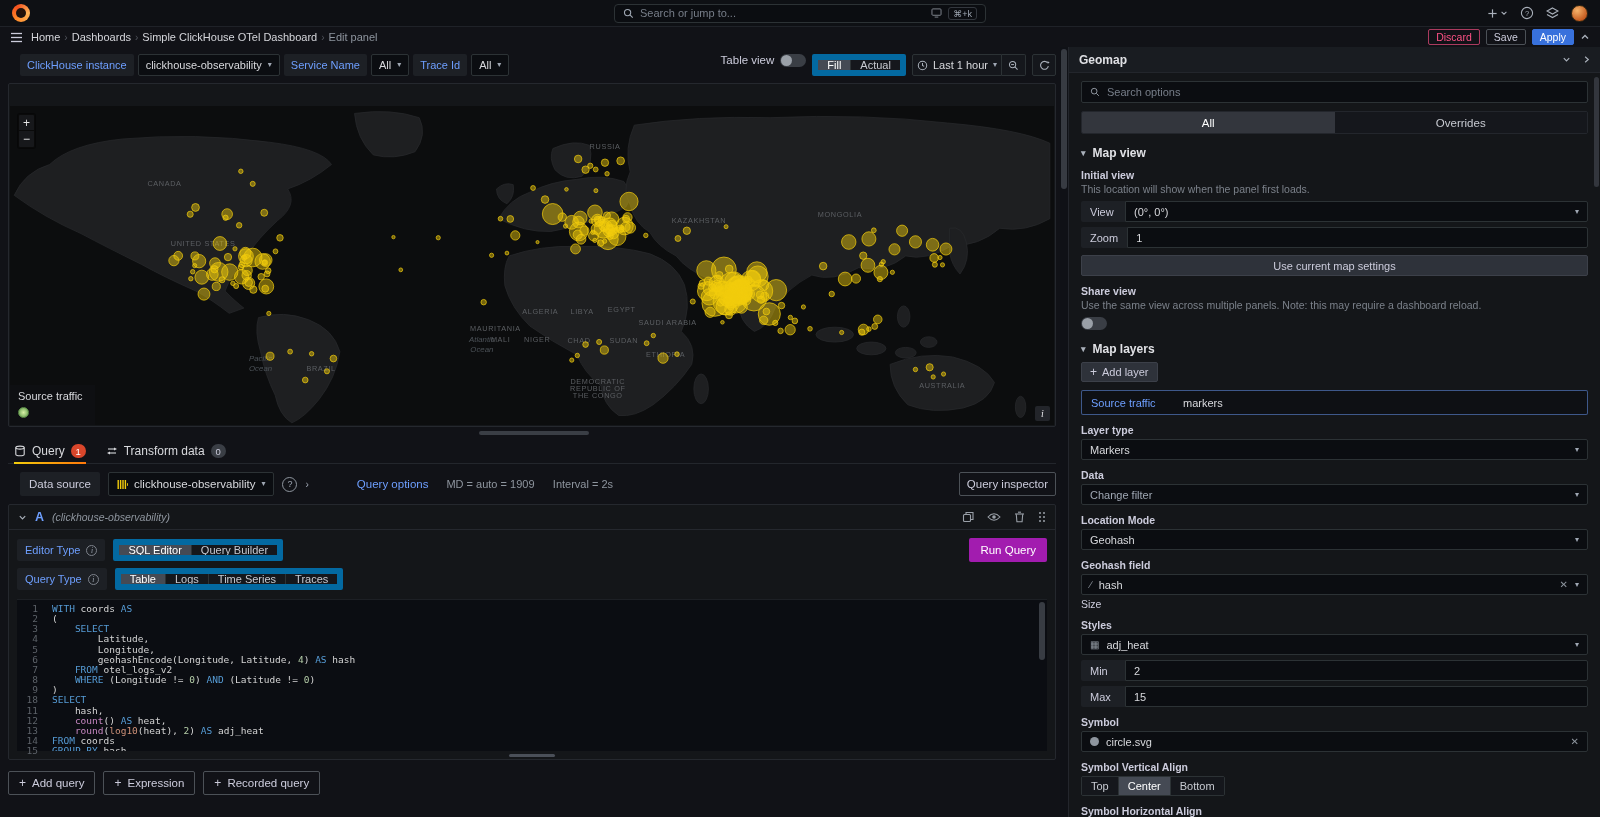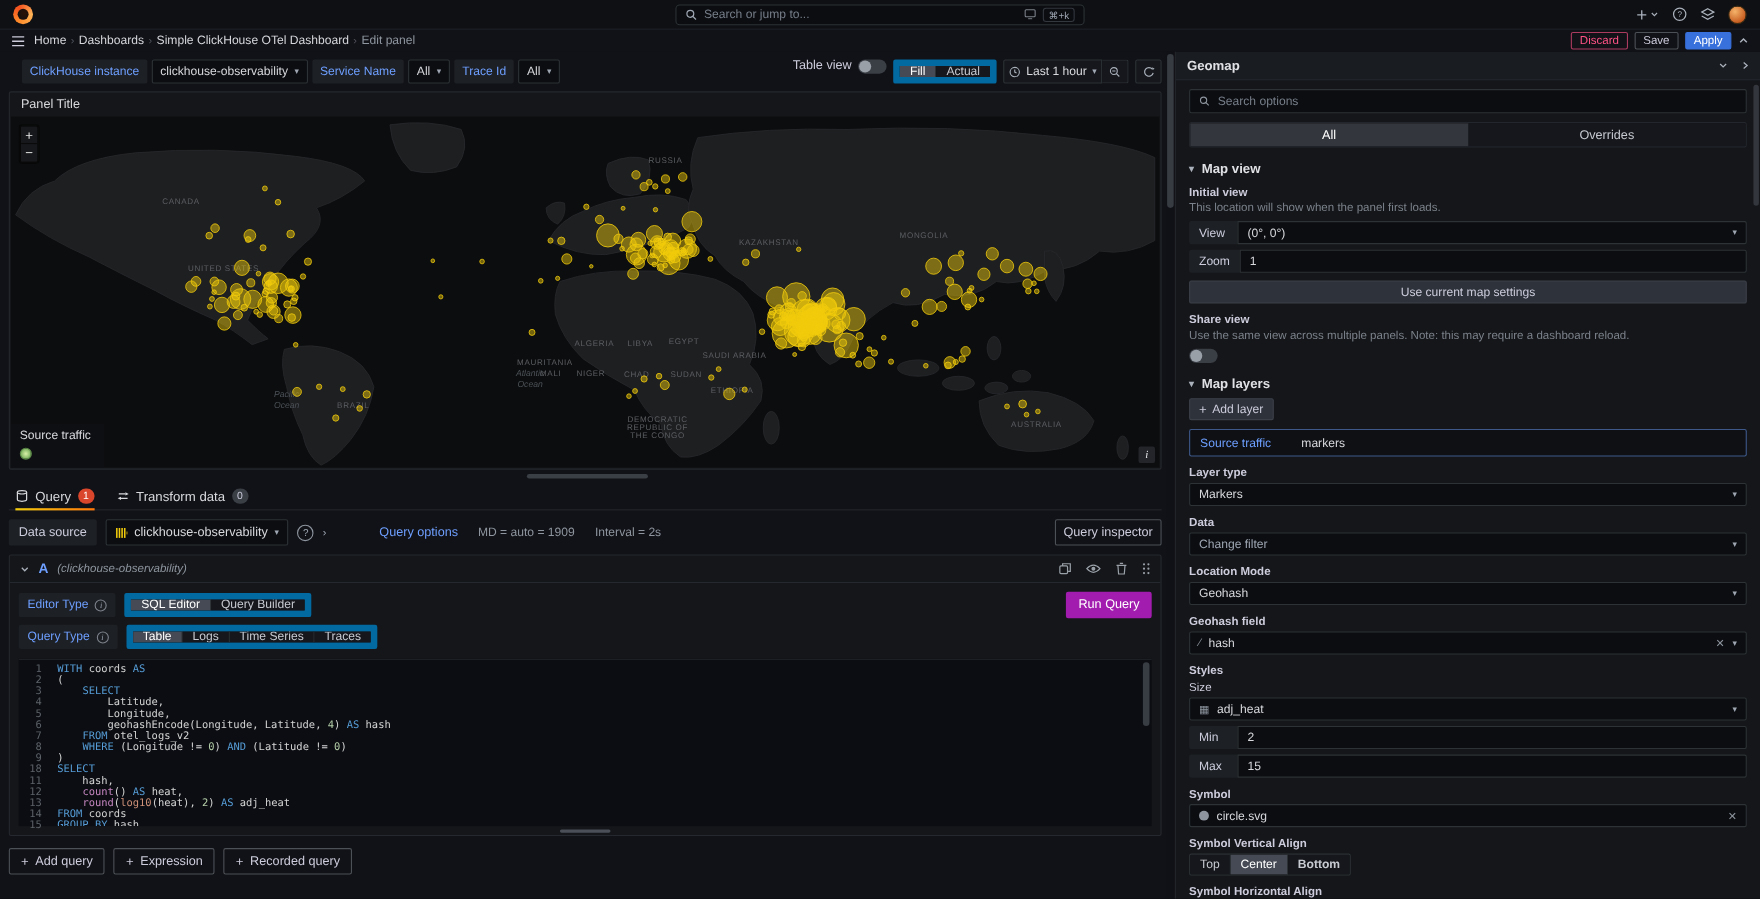--- a/index.html
+++ b/index.html
@@ -74,21 +74,21 @@
   .resize-handle{width:110px;height:4px;border-radius:2px;background:#3a3e45;margin:4px auto;}
 
   
   .editor-tabs{display:flex;align-items:flex-end;gap:20px;height:25px;border-bottom:1px solid #23262c;margin-right:4px;padding:0 6px;}
   .etab{display:flex;align-items:center;gap:6px;font-size:12px;color:#d8d9dd;padding-bottom:5px;position:relative;}
   .etab.active::after{content:"";position:absolute;left:0;right:0;bottom:-1px;height:2px;background:linear-gradient(90deg,#f2cc0c,#ff780a);}
   .count{min-width:15px;height:14px;border-radius:8px;color:#fff;font-size:9.5px;display:inline-flex;align-items:center;justify-content:center;padding:0 4px;}
   .count.gray{background:#3a3e45;color:#ccccdc;}
 
   
-  .ds-row{display:flex;align-items:center;gap:8px;height:26px;margin:7px 4px 7px 0;}
+  .ds-row{display:flex;align-items:center;gap:8px;height:26px;margin:7px 4px 7px 12px;}
   .ds-label{height:24px;background:#1d2025;color:#ccccdc;font-size:11.5px;padding:0 9px;display:flex;align-items:center;border-radius:2px;}
   .ds-pick{height:24px;display:inline-flex;align-items:center;gap:6px;padding:0 8px;background:#0b0d11;border:1px solid #2c3235;border-radius:2px;font-size:11.5px;color:#d8d9dd;}
   .qhelp{width:15px;height:15px;border-radius:50%;border:1px solid #8e959e;color:#9fa7b3;font-size:9px;display:flex;align-items:center;justify-content:center;}
   .qo-caret{color:#9fa7b3;font-size:10px;}
   .qo-link{color:#6e9fff;font-size:11.5px;padding-left:40px;}
   .qo-meta{color:#8e959e;font-size:11px;margin-left:10px;white-space:pre;}
   .ds-row .spacer{flex:1;}
 
   
   .query-card{border:1px solid #25282e;border-radius:2px;margin-right:4px;background:#141619;}
@@ -140,21 +140,21 @@
   .addlayer-btn{height:20px;display:inline-flex;align-items:center;gap:5px;padding:0 8px;background:#2e323a;border:1px solid #3c4049;border-radius:2px;font-size:11px;color:#ccccdc;margin-top:6px;}
   .layer-row{margin-top:8px;height:25px;border:1px solid rgba(110,159,255,.5);border-radius:2px;display:flex;align-items:center;padding:0 9px;background:#0e1014;}
   .layer-name{color:#6e9fff;font-size:11px;width:92px;}
   .layer-kind{color:#d8d9dd;font-size:11px;}
   .sb-select{height:21px;margin-top:3px;background:#0b0d11;border:1px solid #2c3235;border-radius:2px;display:flex;align-items:center;gap:7px;padding:0 8px;font-size:11px;color:#d8d9dd;}
   .clear-x{color:#8e959e;font-size:10px;}
   .ficon{color:#8e959e;font-size:10px;}
   .swatch-circle{width:9px;height:9px;border-radius:50%;background:#8e959e;}
   .radio3{display:inline-flex;border:1px solid #2c3235;border-radius:2px;overflow:hidden;height:20px;margin-top:3px;}
   .radio3>span{padding:0 9px;font-size:11px;display:flex;align-items:center;color:#c7cad1;background:#15171c;border-right:1px solid #2c3235;}
-  .radio3>span:last-child{border-right:none;font-weight:bold;}
+  .radio3>span:last-child{border-right:none;}
   .radio3>span.on{background:#454a54;color:#fff;}
   .sb-scroll{position:absolute;right:1px;top:30px;width:5px;height:110px;background:#33363d;border-radius:3px;}
   svg.ic{display:block;}
 </style>
 </head>
 <body>
 
 <div class="app">
 
   <header class="topbar">
@@ -272,21 +272,20 @@
           <span class="ibtn">
             <svg class="ic" width="11" height="11" viewBox="0 0 12 12">
                 <path d="M10.2 6.8 A4.3 4.3 0 1 1 9.4 3.2" fill="none" stroke="#aab1bb" stroke-width="1.2"></path>
                 <polygon points="9.2,1.2 9.6,4 11.6,2.8" fill="#aab1bb"></polygon>
               </svg>
           </span>
         </span>
       </div>
 
       <section class="panel">
-        <div class="panel-title">Panel Title</div>
         <div class="map">
           <svg id="map-svg" class="mapsvg" viewBox="0 0 1000 300" preserveAspectRatio="none">
             <g id="land-layer">
               <path class="land" d="M4,84 Q14,62 38,55 Q58,36 108,31 Q178,25 248,34 Q298,40 308,55 Q288,71 266,78 Q276,93 256,108 Q238,124 226,142 Q212,158 206,174 Q216,184 224,190 L210,195 Q193,182 178,174 Q148,161 126,149 Q93,133 68,120 Q33,105 4,84 Z"></path>
               <path class="land" d="M330,7 Q365,2 392,11 Q400,27 388,43 Q368,51 348,46 Q332,31 330,7 Z"></path>
               <path class="land" d="M238,199 Q262,192 286,201 Q310,210 316,231 Q312,256 296,276 Q282,293 270,298 Q258,291 254,272 Q244,252 240,231 Q234,212 238,199 Z"></path>
               <path class="land" d="M468,106 Q478,88 498,81 Q518,71 543,69 Q568,64 588,71 Q598,84 590,95 Q573,104 558,108 Q538,115 518,118 Q493,119 468,106 Z"></path>
               <path class="land" d="M520,40 Q540,31 555,37 Q560,53 548,66 Q532,71 522,60 Q516,49 520,40 Z"></path>
               <path class="land" d="M466,78 Q474,71 482,74 Q484,85 476,92 Q466,88 466,78 Z"></path>
               <path class="land" d="M478,141 Q508,131 543,132 Q583,131 613,139 Q638,148 646,168 Q653,190 643,212 Q658,225 653,243 Q638,265 616,281 Q598,293 583,291 Q568,281 566,263 Q550,251 543,234 Q518,221 498,207 Q480,190 474,169 Q472,152 478,141 Z"></path>
@@ -830,22 +829,22 @@
           <span class="caret">▾</span>
         </div>
         <div class="sb-lab">Geohash field</div>
         <div class="sb-select">
           <span class="ficon">∕</span>
           <span>hash</span>
           <span class="grow"></span>
           <span class="clear-x">✕</span>
           <span class="caret">▾</span>
         </div>
+        <div class="sb-lab" style="font-weight:normal;margin-top:3px;">Size</div>
         <div class="sb-lab">Styles</div>
-        <div class="sb-lab" style="font-weight:normal;margin-top:3px;">Size</div>
         <div class="sb-select">
           <span class="ficon">▦</span>
           <span>adj_heat</span>
           <span class="grow"></span>
           <span class="caret">▾</span>
         </div>
         <div class="inline-row">
           <span class="inline-lab">Min</span>
           <span class="inline-field">
               <span>2</span>

